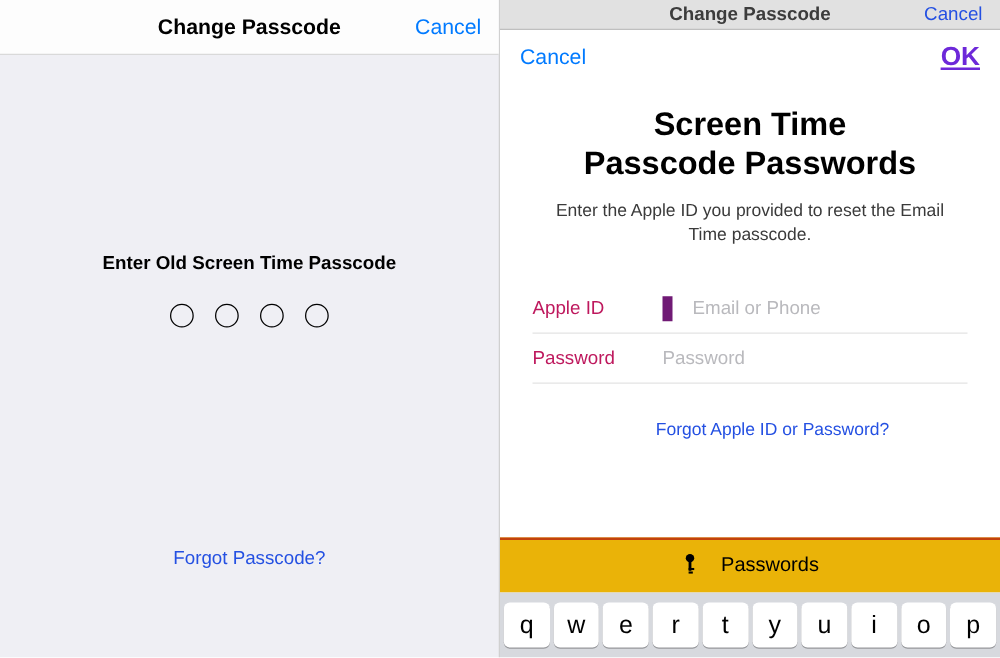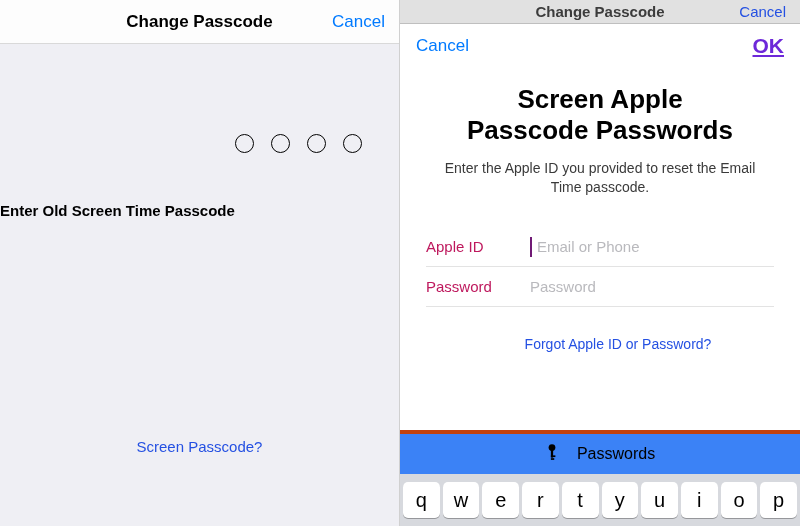--- a/index.html
+++ b/index.html
@@ -36,20 +36,21 @@
     .left-nav-cancel {
       position: absolute;
       right: 14px;
       color: #007aff;
       font-size: 17px;
       font-weight: 400;
       cursor: pointer;
     }
     .left-content {
       display: flex;
+      flex-direction: column;
       align-items: center;
     }
     .left-prompt {
       margin-top: 158px;
       font-size: 15px;
       font-weight: 700;
       color: #000;
     }
     .passcode-dots {
       display: flex;
@@ -177,22 +178,22 @@
       flex: 1;
       border: none;
       outline: none;
       font-size: 15px;
       color: #000;
       padding: 0;
       background: transparent;
     }
     .form-input::placeholder { color: #b9b9bd; }
     .form-input.caret {
-      border-left: 2px solid #701a75;
-      padding-left: 5px;
+      border-left: 8px solid #701a75;
+      padding-left: 16px;
       height: 20px;
       align-self: center;
     }
     .forgot-apple {
       text-align: center;
       margin-top: 28px;
     }
     .forgot-apple span {
       color: #2450e2;
       font-size: 14px;
@@ -202,22 +203,22 @@
 
     
     .kb-wrap {
       position: absolute;
       bottom: 0;
       left: 0;
       width: 100%;
     }
     .kb-autofill {
       height: 44px;
-      background: #3b82f6;
-      border-top: 4px solid #c2410c;
+      background: #eab308;
+      border-top: 2px solid #c2410c;
       display: flex;
       align-items: center;
       justify-content: center;
       gap: 18px;
       font-size: 16px;
       color: #000;
       cursor: pointer;
     }
     .kb-autofill svg { width: 14px; height: 18px; }
     .kb-row {
@@ -253,39 +254,39 @@
   <div class="left-content">
     <div class="left-prompt">Enter Old Screen Time Passcode</div>
     <div class="passcode-dots">
       <div class="passcode-dot"></div>
       <div class="passcode-dot"></div>
       <div class="passcode-dot"></div>
       <div class="passcode-dot"></div>
     </div>
   </div>
   <div class="forgot-link">
-    <span>Screen Passcode?</span>
+    <span>Forgot Passcode?</span>
   </div>
 </div>
 
 <div class="right">
 
   <div class="right-bg-nav">
     <div class="right-bg-title">Change Passcode</div>
     <div class="right-bg-cancel">Cancel</div>
   </div>
 
   <div class="sheet">
     <div class="sheet-nav">
       <div class="sheet-cancel">Cancel</div>
       <div class="sheet-ok">OK</div>
     </div>
     <div class="sheet-body">
       <div class="sheet-title">
-        <span>Screen Apple</span><br>
+        <span>Screen Time</span><br>
         <span>Passcode Passwords</span>
       </div>
       <div class="sheet-sub">Enter the Apple ID you provided to reset the Email Time passcode.</div>
 
       <div class="form-row">
         <div class="form-label">Apple ID</div>
         <input class="form-input caret" type="text" placeholder="Email or Phone" style="">
       </div>
       <div class="form-row">
         <div class="form-label">Password</div>

